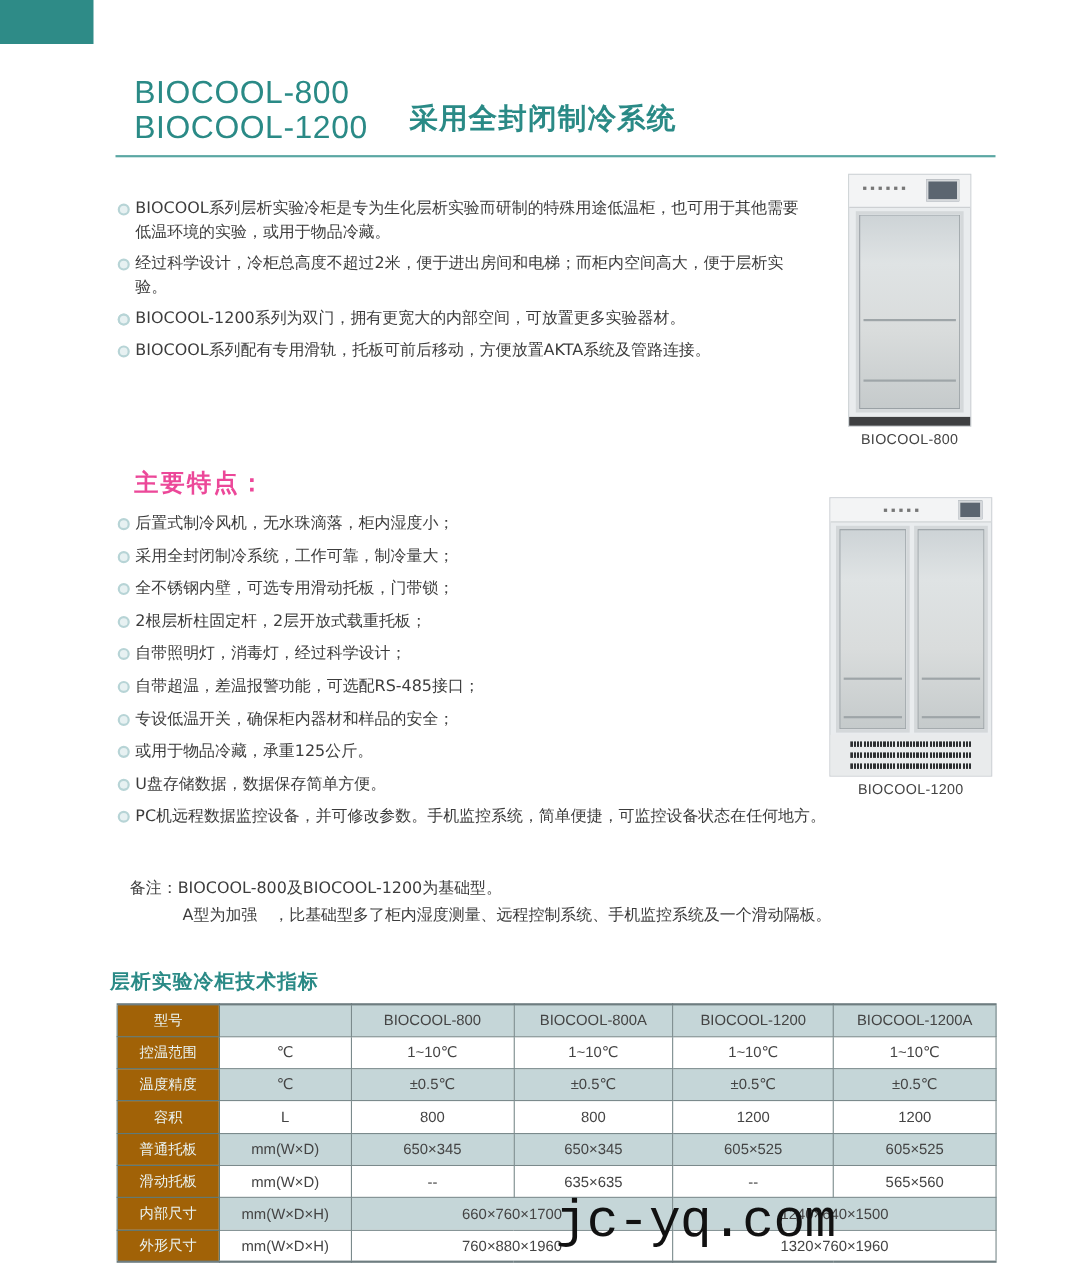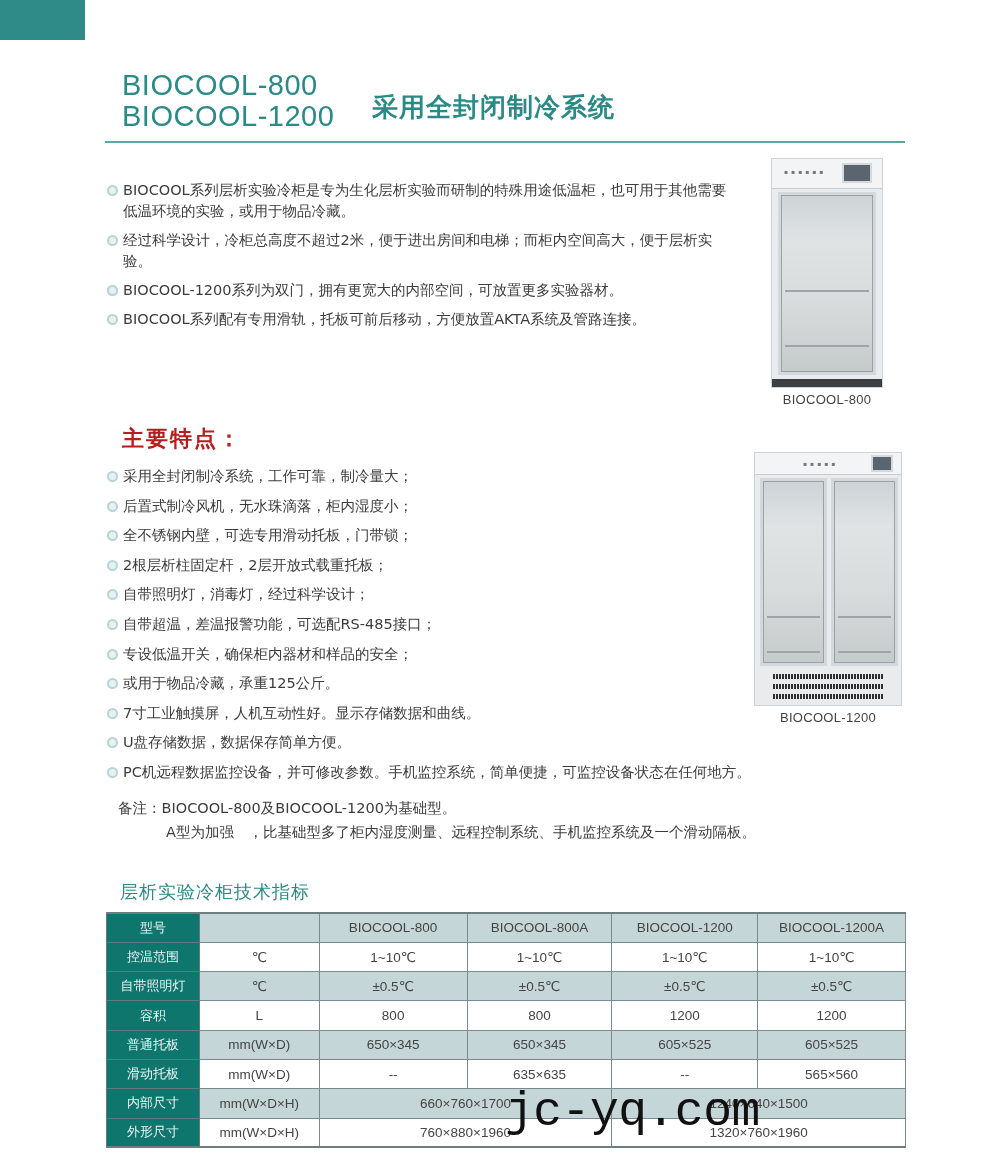--- a/index.html
+++ b/index.html
@@ -23,33 +23,33 @@
   .fridge { position: relative; background: #e9ecee; border: 1px solid #cfd3d6; }
   .fridge .topbar { position: absolute; left: 0; right: 0; top: 0; background: #f3f4f5; border-bottom: 1px solid #c9cdd0; }
   .fridge .brandtext { position: absolute; top: 9px; font-size: 6px; color: #777; letter-spacing: 3px; }
   .fridge .screen { position: absolute; background: #5b6570; border: 2px solid #d6d9dc; }
   .fridge .door { position: absolute; background: linear-gradient(180deg, #cdd3d6 0%, #dfe3e4 25%, #d9dcdc 60%, #c5cacb 100%); border: 3px solid #d4d8da; box-shadow: inset 0 0 0 1px #9aa1a5; }
   .fridge .shelf { position: absolute; left: 4px; right: 4px; height: 2px; background: #9ea5a8; }
   .fridge .base { position: absolute; left: 0; right: 0; bottom: 0; background: #3e3f41; }
   .fridge .vent { position: absolute; left: 0; right: 0; background: #e9ebec; }
   .fridge .vent-row { position: absolute; left: 12%; right: 12%; height: 5px; background: repeating-linear-gradient(90deg, #2d2f31 0 2px, #e9ebec 2px 3px); }
 
-  .features-heading { position: absolute; left: 122px; top: 424px; font-size: 22px; font-weight: bold; color: #b91c1c; letter-spacing: 2px; }
+  .features-heading { position: absolute; left: 122px; top: 424px; font-size: 22px; font-weight: bold; color: #ec4899; letter-spacing: 2px; }
   .features { position: absolute; left: 107px; top: 466px; width: 760px; }
   .feature { position: relative; padding-left: 16px; font-size: 14.5px; line-height: 21px; color: #3c3c3c; height: 29.6px; white-space: nowrap; }
   .feature .bullet { top: 5px; }
 
   .notes { position: absolute; left: 118px; top: 796px; font-size: 14.5px; line-height: 24px; color: #3c3c3c; }
   .notes .line2 { padding-left: 48px; }
 
-  .spec-heading { position: absolute; left: 120px; top: 880px; font-size: 18px; font-weight: normal; color: #2a8a86; letter-spacing: 1px; }
+  .spec-heading { position: absolute; left: 100px; top: 880px; font-size: 18px; font-weight: bold; color: #2a8a86; letter-spacing: 1px; }
 
   table.spec { position: absolute; left: 106px; top: 912px; width: 800px; border-collapse: collapse; font-family: "Liberation Sans", "DejaVu Sans", sans-serif; font-size: 13.5px; color: #444; }
   table.spec td { border: 1px solid #7b8a8c; height: 29.3px; text-align: center; vertical-align: middle; padding: 0 4px; }
-  table.spec td.label { background: #0f766e; color: #eaf4f4; font-family: "DejaVu Sans", sans-serif; font-size: 13px; width: 93px; border-color: #5e7a7a; }
+  table.spec td.label { background: #a16207; color: #eaf4f4; font-family: "DejaVu Sans", sans-serif; font-size: 13px; width: 93px; border-color: #5e7a7a; }
   table.spec tr.shade td:not(.label) { background: #c5d6d8; }
   table.spec tr.plain td:not(.label) { background: #ffffff; }
   table.spec td.unit { width: 120px; }
   table.spec td.c1 { width: 148px; }
   table.spec td.c2 { width: 145px; }
   table.spec td.c3 { width: 146px; }
   table.spec td.c4 { width: 148px; }
   table.spec { border-top: 2px solid #6e7d80; border-bottom: 2px solid #6e7d80; }
 
   .watermark { position: absolute; left: 505px; top: 1082px; font-family: Liberation Mono, monospace; font-size: 48px; color: #111; letter-spacing: -0.5px; line-height: 60px; }
@@ -107,29 +107,28 @@
       <div class="vent-row" style="top:6px;"></div>
       <div class="vent-row" style="top:16px;"></div>
       <div class="vent-row" style="top:26px;"></div>
     </div>
   </div>
   <div class="caption">BIOCOOL-1200</div>
 </div>
 
 <div class="features-heading">主要特点：</div>
 <div class="features">
+  <div class="feature"><span class="bullet"></span><span>后置式制冷风机，无水珠滴落，柜内湿度小；</span></div>
   <div class="feature"><span class="bullet"></span><span>采用全封闭制冷系统，工作可靠，制冷量大；</span></div>
-  <div class="feature"><span class="bullet"></span><span>后置式制冷风机，无水珠滴落，柜内湿度小；</span></div>
   <div class="feature"><span class="bullet"></span><span>全不锈钢内壁，可选专用滑动托板，门带锁；</span></div>
   <div class="feature"><span class="bullet"></span><span>2根层析柱固定杆，2层开放式载重托板；</span></div>
   <div class="feature"><span class="bullet"></span><span>自带照明灯，消毒灯，经过科学设计；</span></div>
   <div class="feature"><span class="bullet"></span><span>自带超温，差温报警功能，可选配RS-485接口；</span></div>
   <div class="feature"><span class="bullet"></span><span>专设低温开关，确保柜内器材和样品的安全；</span></div>
   <div class="feature"><span class="bullet"></span><span>或用于物品冷藏，承重125公斤。</span></div>
-  <div class="feature"><span class="bullet"></span><span>7寸工业触摸屏，人机互动性好。显示存储数据和曲线。</span></div>
   <div class="feature"><span class="bullet"></span><span>U盘存储数据，数据保存简单方便。</span></div>
   <div class="feature"><span class="bullet"></span><span>PC机远程数据监控设备，并可修改参数。手机监控系统，简单便捷，可监控设备状态在任何地方。</span></div>
 </div>
 
 <div class="notes">
   <div>备注：BIOCOOL-800及BIOCOOL-1200为基础型。</div>
   <div class="line2">A型为加强　，比基础型多了柜内湿度测量、远程控制系统、手机监控系统及一个滑动隔板。</div>
 </div>
 
 <div class="spec-heading">层析实验冷柜技术指标</div>
@@ -146,21 +145,21 @@
   </tr>
   <tr class="plain">
     <td class="label">控温范围</td>
     <td class="unit">℃</td>
     <td>1~10℃</td>
     <td>1~10℃</td>
     <td>1~10℃</td>
     <td>1~10℃</td>
   </tr>
   <tr class="shade">
-    <td class="label">自带照明灯</td>
+    <td class="label">温度精度</td>
     <td class="unit">℃</td>
     <td>±0.5℃</td>
     <td>±0.5℃</td>
     <td>±0.5℃</td>
     <td>±0.5℃</td>
   </tr>
   <tr class="plain">
     <td class="label">容积</td>
     <td class="unit">L</td>
     <td>800</td>

